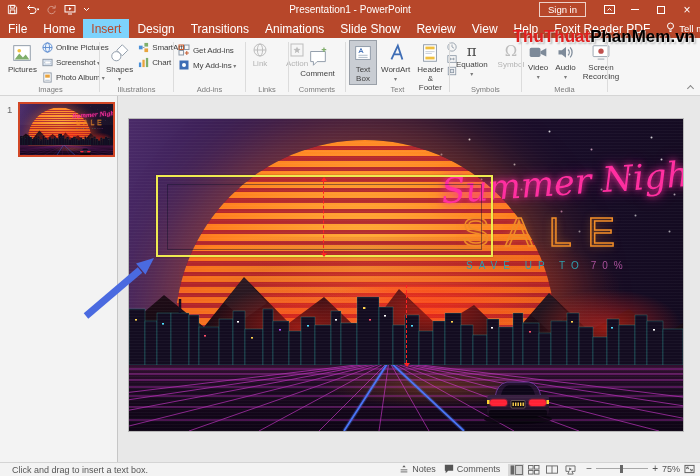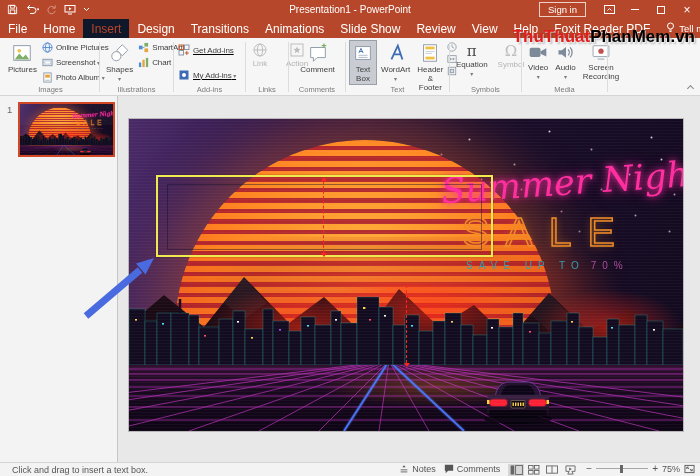--- a/index.html
+++ b/index.html
@@ -15,21 +15,21 @@
   .win-title { position:absolute; left:0; right:0; text-align:center; font-size:10px; color:#fff; pointer-events:none; }
   .tb-right { margin-left:auto; display:flex; align-items:center; height:100%; }
   .signin { font-size:9.5px; border:1px solid rgba(255,255,255,.75); padding:1px 8px; margin-right:10px; }
   .winbtn { width:26px; height:100%; display:flex; align-items:center; justify-content:center; font-size:10px; }
   .maxbox { width:8px; height:8px; border:1px solid #fff; }
   .minbar { width:8px; height:1px; background:#fff; }
 
   
   .tabrow { height:19px; background:#b7472a; display:flex; align-items:stretch; color:#fff; }
   .tab { font-size:12px; padding:0 8px; display:flex; align-items:center; white-space:nowrap; }
-  .tab.active { background:#0f172a; color:#b7472a; }
+  .tab.active { background:#7dd3fc; color:#b7472a; }
   .tellme { display:flex; align-items:center; gap:4px; font-size:9.5px; padding:0 8px; white-space:nowrap; }
 
   
   .ribbon { height:58px; background:#f6f6f6; border-bottom:1px solid #d5d5d5; display:flex; align-items:stretch; padding-left:2px; position:relative; }
   .rgroup { position:relative; display:flex; flex-direction:column; padding:2px 3px 10px 3px; }
   .rgroup::after { content:""; position:absolute; right:0; top:4px; bottom:3px; width:1px; background:#dcdcdc; }
   .glabel { position:absolute; left:0; right:1px; bottom:1px; text-align:center; font-size:7.5px; color:#7b7b7b; white-space:nowrap; }
   .rbody { display:flex; align-items:flex-start; gap:1px; flex:1; }
   .bigbtn { display:flex; flex-direction:column; align-items:center; justify-content:flex-start; font-size:8px; color:#3f3f3f; text-align:center; line-height:1.15; padding:1px 2px; border:1px solid transparent; }
   .bigbtn svg { display:block; margin-bottom:1px; }
@@ -267,21 +267,21 @@
               </svg>
             <span>Chart</span>
           </div>
         </div>
       </div>
       <div class="glabel">Illustrations</div>
     </div>
 
     <div class="rgroup" style="width:72px">
       <div class="rbody">
-        <div class="smallcol" style="gap:11px; padding-top:3px;text-decoration:underline;">
+        <div class="smallcol" style="gap:1px; padding-top:3px;">
           <div class="smallbtn">
             <svg width="12" height="12" viewBox="0 0 12 12">
                 <rect x="1" y="1" width="4.5" height="4.5" fill="none" stroke="#c55a2e"></rect>
                 <rect x="6.5" y="1" width="4.5" height="4.5" fill="none" stroke="#8b97a5"></rect>
                 <rect x="1" y="6.5" width="4.5" height="4.5" fill="none" stroke="#8b97a5"></rect>
                 <path d="M8.8 7v4M6.8 9h4" stroke="#c55a2e"></path>
               </svg>
             <span>Get Add-ins</span>
           </div>
           <div class="smallbtn">
@@ -311,21 +311,21 @@
               <rect x="2" y="2" width="12" height="12" fill="none" stroke="#bdbdbd"></rect>
               <path d="M8 4.5l1 2.3 2.5.2-1.9 1.7.6 2.5L8 9.8l-2.2 1.4.6-2.5-1.9-1.7 2.5-.2z" fill="#bdbdbd"></path>
             </svg>
           <span class="blabel">Action</span>
         </div>
       </div>
       <div class="glabel">Links</div>
     </div>
 
     <div class="rgroup" style="width:57px">
-      <div class="rbody" style="justify-content:center; width:100%;">
+      <div class="rbody" style="justify-content:center; width:100%;align-items:center;">
         <div class="bigbtn">
           <svg width="22" height="22" viewBox="0 0 24 24">
               <path d="M4 6h16v11H11l-4 4v-4H4z" fill="#fff" stroke="#8b97a5"></path>
               <path d="M18.5 1.5v5M16 4h5" stroke="#7fae6a" stroke-width="1.4"></path>
             </svg>
           <span class="blabel">Comment</span>
         </div>
       </div>
       <div class="glabel">Comments</div>
     </div>

